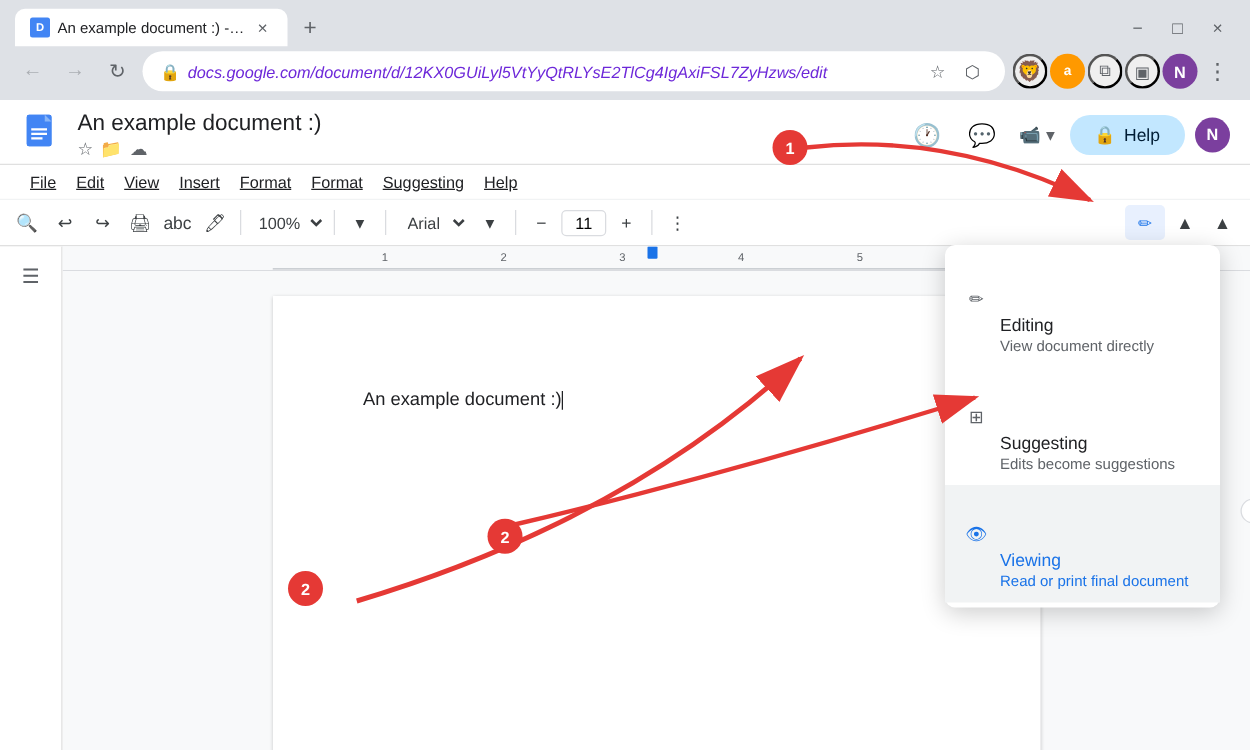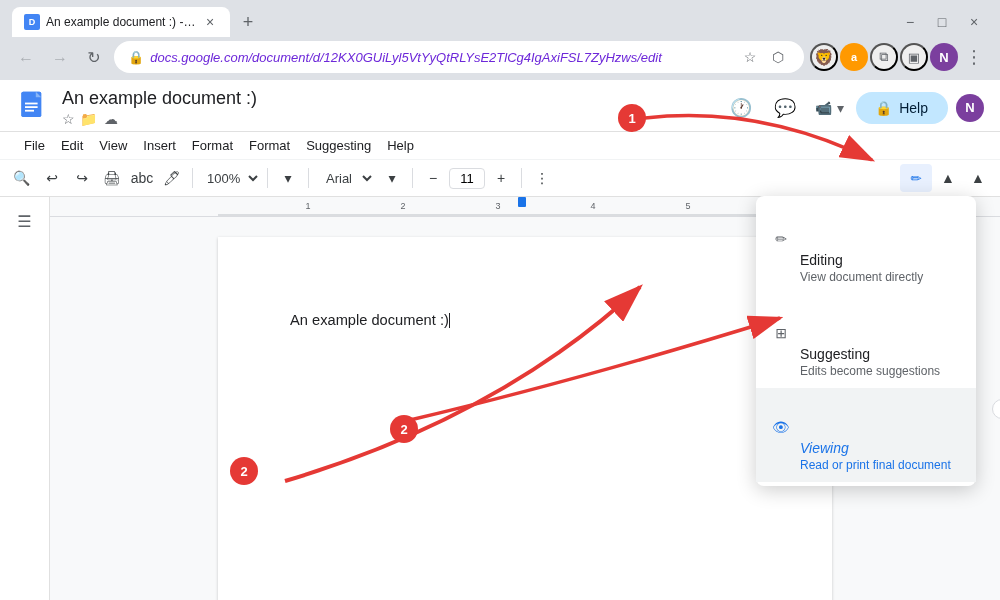--- a/index.html
+++ b/index.html
@@ -45,21 +45,21 @@
     .docs-title { font-size: 18px; color: #202124; font-weight: normal; }
     .docs-title-icons { display: flex; gap: 6px; align-items: center; margin-top: 2px; }
     .docs-title-icon { color: #5f6368; font-size: 14px; cursor: pointer; }
     .docs-header-right { display: flex; align-items: center; gap: 8px; }
     .header-icon-btn { background: none; border: none; color: #5f6368; cursor: pointer; width: 36px; height: 36px; border-radius: 50%; display: flex; align-items: center; justify-content: center; font-size: 18px; }
     .share-btn { background: #c2e7ff; border: none; border-radius: 20px; padding: 8px 20px; font-size: 14px; color: #001d35; cursor: pointer; display: flex; align-items: center; gap: 6px; font-weight: 500; }
     .share-lock { font-size: 14px; }
 
     
     .menu-bar { display: flex; align-items: center; padding: 2px 16px; background: #fff; border-bottom: 1px solid #f1f3f4; }
-    .menu-item { padding: 4px 8px; font-size: 13px; color: #202124; cursor: pointer; border-radius: 4px; white-space: nowrap; }
+    .menu-item { padding: 4px 8px; font-size: 13px; color: #202124; cursor: pointer; border-radius: 4px; white-space: nowrap; text-decoration: underline; }
 
     
     .toolbar { display: flex; align-items: center; padding: 4px 8px; background: #fff; border-bottom: 1px solid #e0e0e0; gap: 2px; flex-wrap: nowrap; position: relative; }
     .toolbar-btn { background: none; border: none; color: #3c4043; cursor: pointer; width: 28px; height: 28px; border-radius: 4px; display: flex; align-items: center; justify-content: center; font-size: 14px; }
     .toolbar-separator { width: 1px; height: 20px; background: #dadce0; margin: 0 4px; }
     .zoom-select { border: none; background: none; font-size: 13px; color: #3c4043; cursor: pointer; padding: 2px 4px; }
     .style-select { border: 1px solid transparent; background: none; font-size: 13px; color: #3c4043; cursor: pointer; padding: 4px 6px; border-radius: 4px; min-width: 100px; }
     .font-select { border: 1px solid transparent; background: none; font-size: 13px; color: #3c4043; cursor: pointer; padding: 4px 6px; border-radius: 4px; min-width: 60px; }
     .font-size-box { border: 1px solid #dadce0; border-radius: 4px; padding: 2px 6px; font-size: 13px; width: 36px; text-align: center; }
     .toolbar-right { margin-left: auto; display: flex; align-items: center; gap: 2px; }
@@ -228,21 +228,21 @@
         <div class="dropdown-item">
           <div class="dropdown-item-header">
             <span class="dropdown-item-icon">⊞</span>
             <span class="dropdown-item-title">Suggesting</span>
           </div>
           <span class="dropdown-item-subtitle">Edits become suggestions</span>
         </div>
         <div class="dropdown-item active">
           <div class="dropdown-item-header">
             <span class="dropdown-item-icon" style="color:#1a73e8;">👁</span>
-            <span class="dropdown-item-title" style="color:#1a73e8;font-style:italic;">Viewing</span>
+            <span class="dropdown-item-title" style="color:#1a73e8;">Viewing</span>
           </div>
           <span class="dropdown-item-subtitle" style="color:#1a73e8;">Read or print final document</span>
         </div>
       </div>
     </div>
   </div>
 
   <div class="doc-area">
 
     <div class="doc-sidebar">

